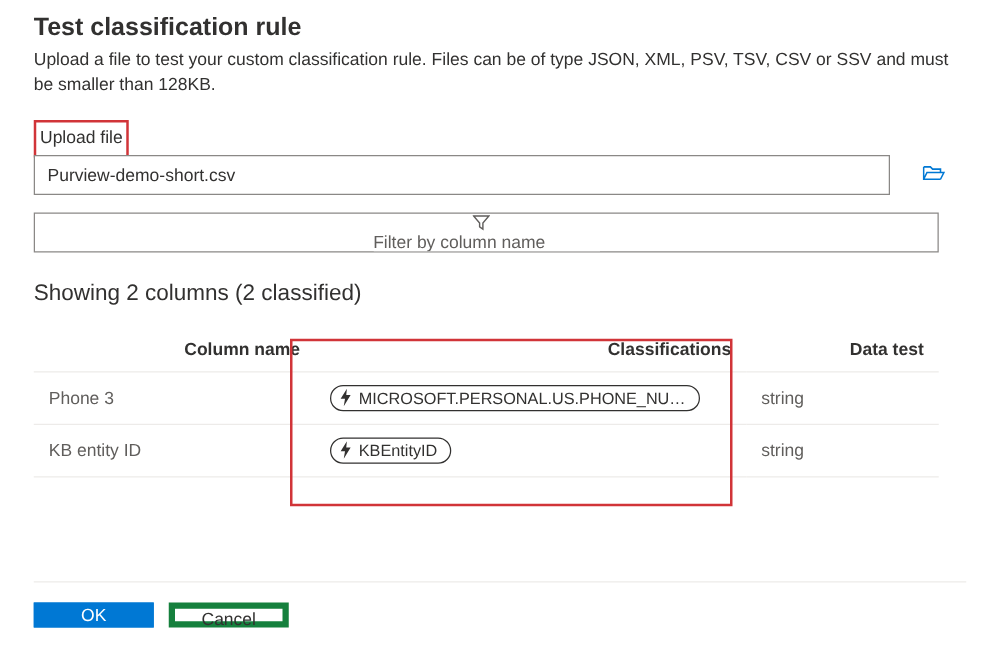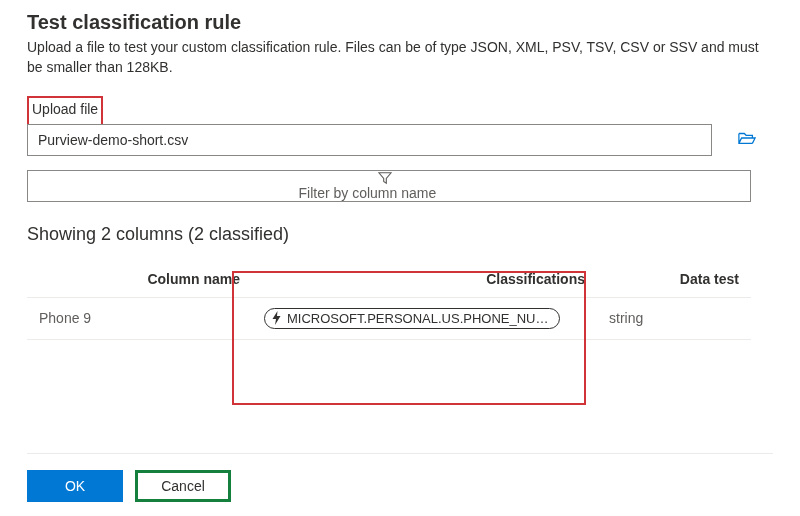--- a/index.html
+++ b/index.html
@@ -145,35 +145,35 @@
       left: 27px;
       bottom: 14px;
       display: flex;
       gap: 12px;
       width: 746px;
       border-top: 1px solid #edebe9;
       padding-top: 16px;
     }
     .btn {
       min-width: 96px;
-      height: 32px;
+      height: 20px;
       font-size: 14px;
       font-family: inherit;
       cursor: pointer;
       padding: 0 16px;
     }
     .btn-primary {
       background: #0078d4;
       color: #fff;
       border: 1px solid #0078d4;
     }
     .btn-secondary {
       background: #fff;
       color: #323130;
-      border: 3px solid #15803d;
+      border: 5px solid #15803d;
     }
   </style>
 </head>
 <body>
 
 <h1 class="title">Test classification rule</h1>
 <p class="desc">Upload a file to test your custom classification rule. Files can be of type JSON, XML, PSV, TSV, CSV or SSV and must be smaller than 128KB.</p>
 
 <div class="upload-highlight">
   <label class="field-label">Upload file</label>
@@ -204,33 +204,47 @@
 <table class="table">
   <thead>
     <tr>
       <th class="col-name">Column name</th>
       <th class="col-class">Classifications</th>
       <th class="col-type">Data test</th>
     </tr>
   </thead>
   <tbody>
     <tr>
-      <td>Phone 9</td>
+      <td>Phone 3</td>
       <td>
         <span class="pill">
           <span class="bolt">
             <svg width="11" height="14" viewBox="0 0 10 14">
                 <path fill="#323130" d="M6 0 L1 8 L4.5 8 L3.5 14 L9 5 L5.5 5 Z"></path>
               </svg>
           </span>
           <span>MICROSOFT.PERSONAL.US.PHONE_NU…</span>
         </span>
       </td>
       <td>string</td>
     </tr>
+    <tr>
+      <td>KB entity ID</td>
+      <td>
+        <span class="pill">
+          <span class="bolt">
+            <svg width="11" height="14" viewBox="0 0 10 14">
+                <path fill="#323130" d="M6 0 L1 8 L4.5 8 L3.5 14 L9 5 L5.5 5 Z"></path>
+              </svg>
+          </span>
+          <span>KBEntityID</span>
+        </span>
+      </td>
+      <td>string</td>
+    </tr>
   </tbody>
 </table>
 
 <div class="hl-box hl-classifications"></div>
 
 <div class="footer">
   <button class="btn btn-primary">OK</button>
   <button class="btn btn-secondary">Cancel</button>
 </div>
 

